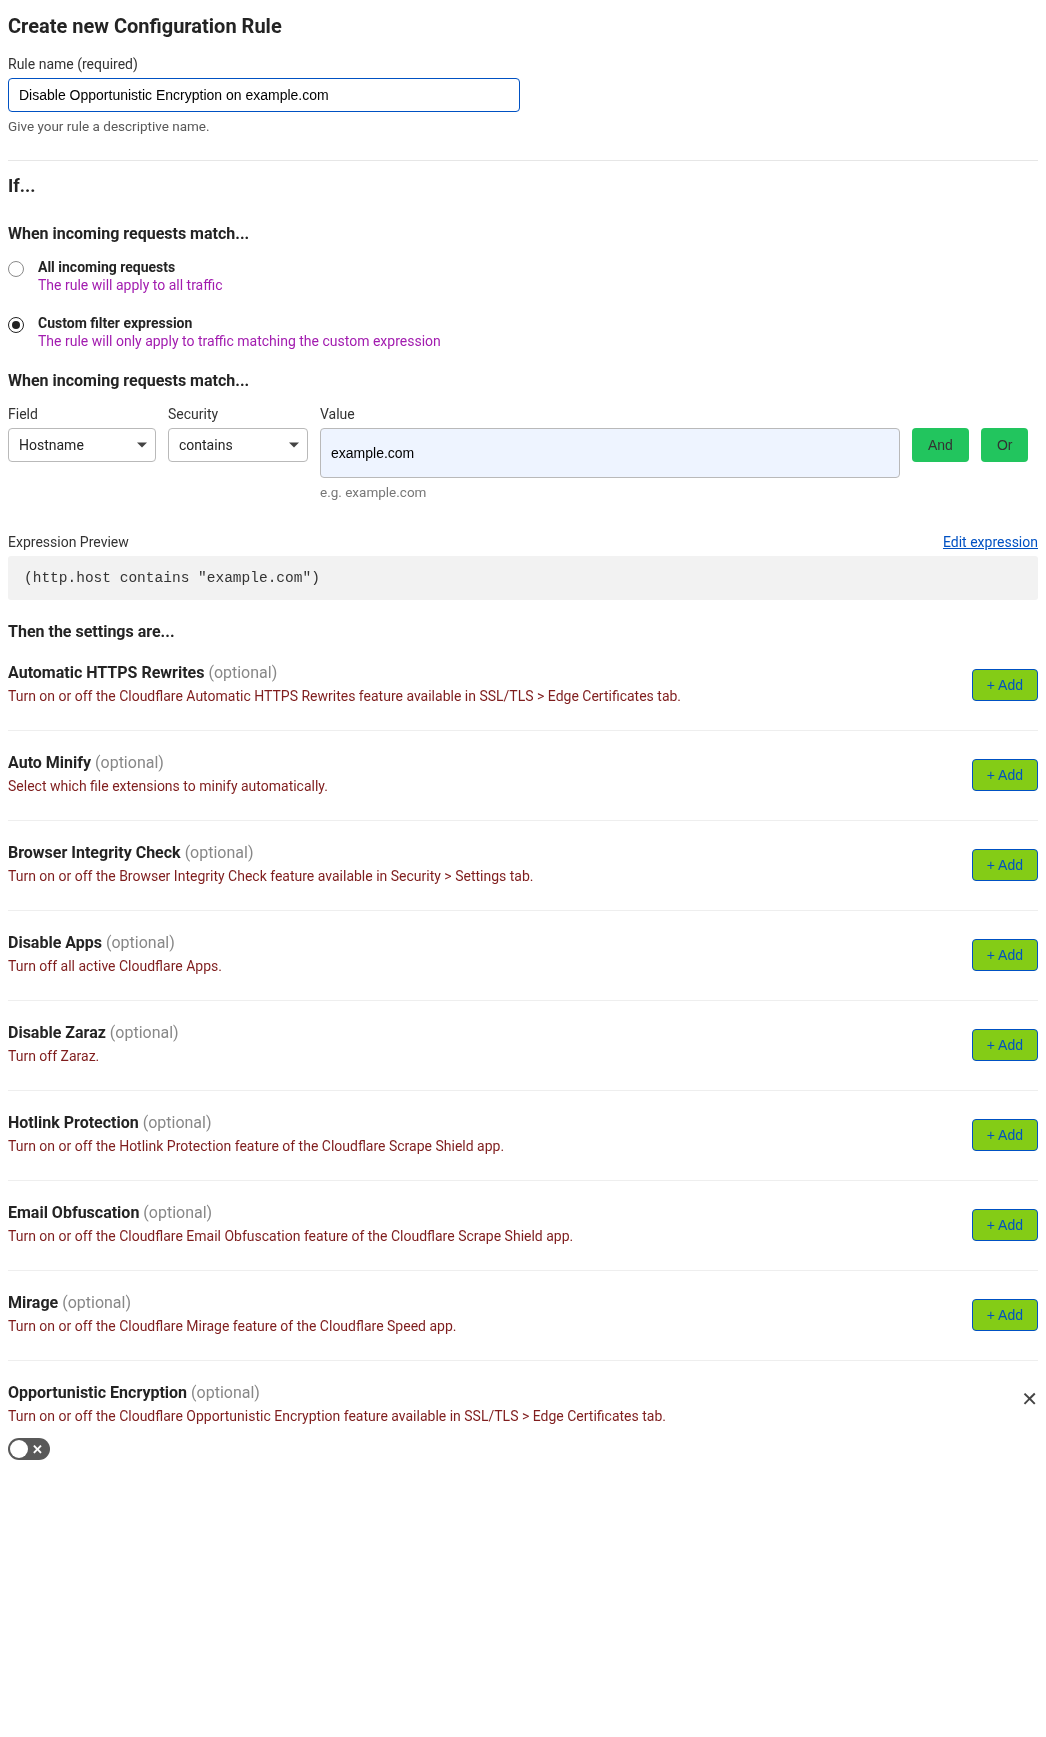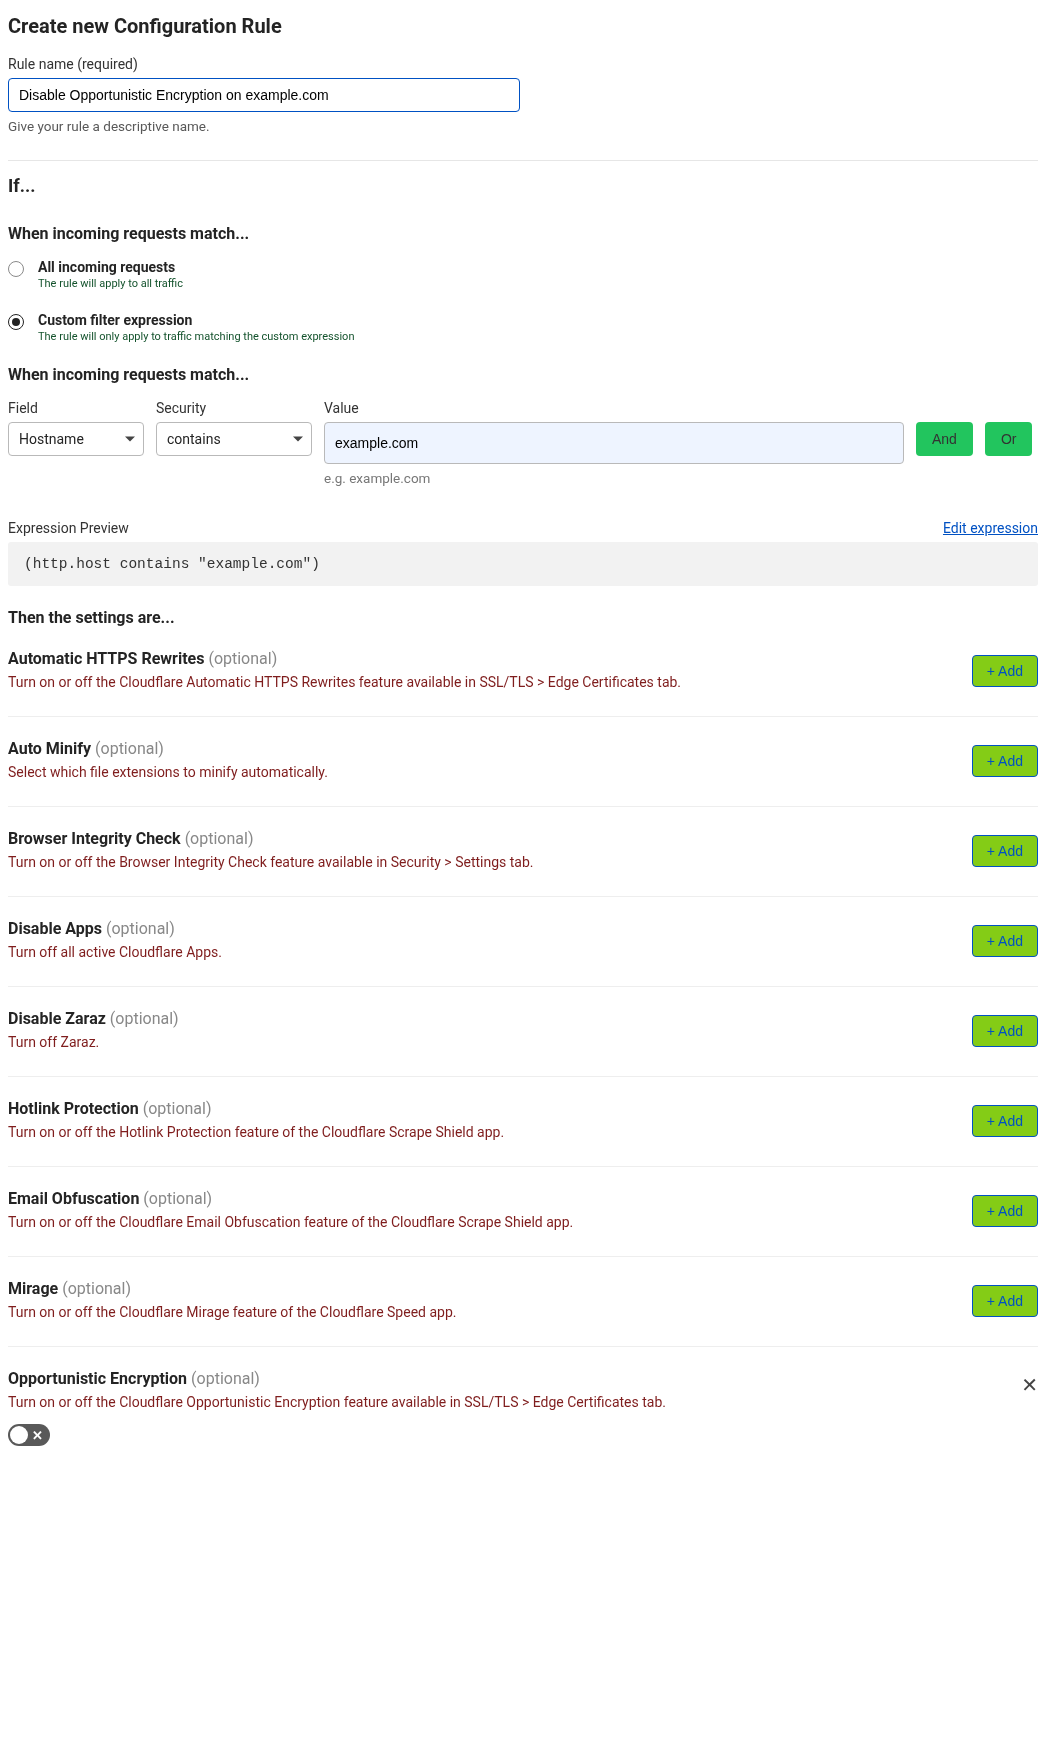--- a/index.html
+++ b/index.html
@@ -67,21 +67,21 @@
     margin-top: 2px;
     flex-shrink: 0;
   }
   .radio-outer.checked { border-color: #222; }
   .radio-inner {
     width: 8px; height: 8px;
     background: #222;
     border-radius: 50%;
   }
   .radio-title { font-weight: 700; margin-bottom: 2px; }
-  .radio-desc  { color: #14532d; font-size: 11px; }
+  .radio-desc  { color: #a21caf; font-size: 14px; }
   .filter-row {
     display: flex;
     gap: 12px;
     align-items: flex-start;
   }
   .filter-col { display: flex; flex-direction: column; }
   .col-label { font-size: 14px; color: #333; margin-bottom: 6px; }
   .select {
     height: 34px;
     border: 1px solid #b9b9b9;
@@ -98,24 +98,24 @@
   .select .caret {
     position: absolute;
     right: 8px;
     top: 50%;
     transform: translateY(-50%);
     width: 0; height: 0;
     border-left: 5px solid transparent;
     border-right: 5px solid transparent;
     border-top: 5px solid #444;
   }
-  .select.field    { width: 136px; }
-  .select.operator { width: 156px; }
+  .select.field    { width: 148px; }
+  .select.operator { width: 140px; }
   .value-input {
-    height: 42px;
+    height: 50px;
     width: 580px;
     border: 1px solid #b9b9b9;
     border-radius: 4px;
     background: #eef4ff;
     padding: 0 10px;
     font-size: 14px;
     outline: none;
   }
   .pill-btn {
     height: 34px;

